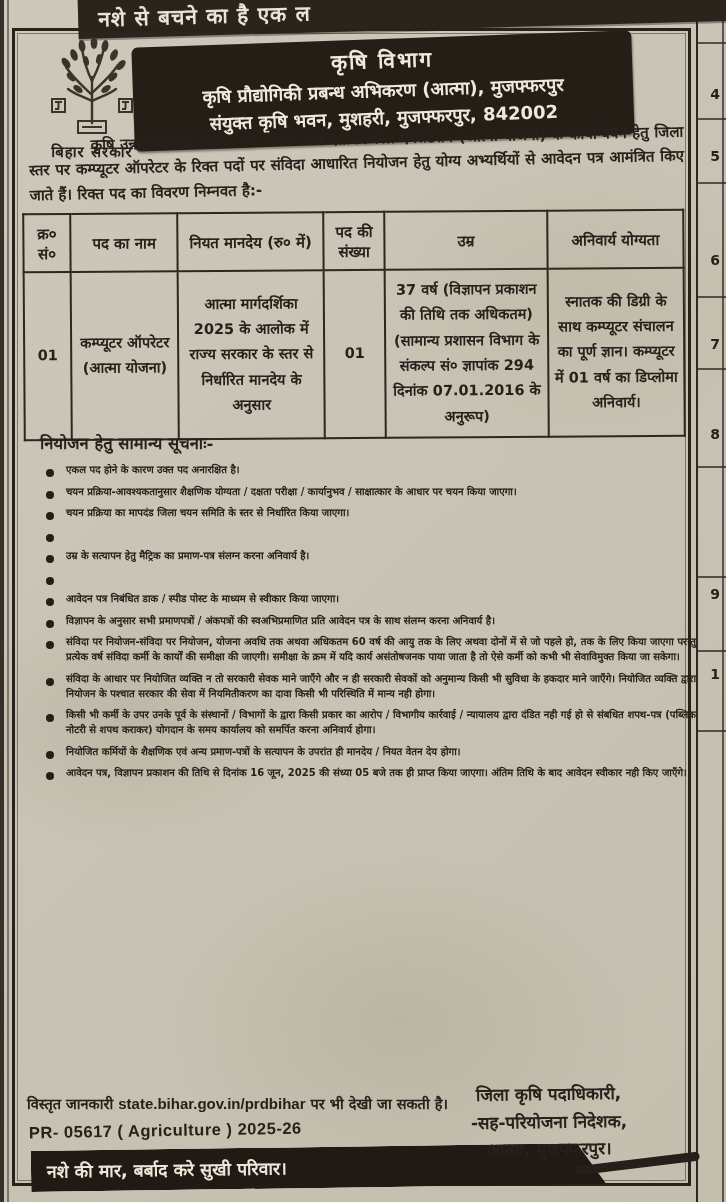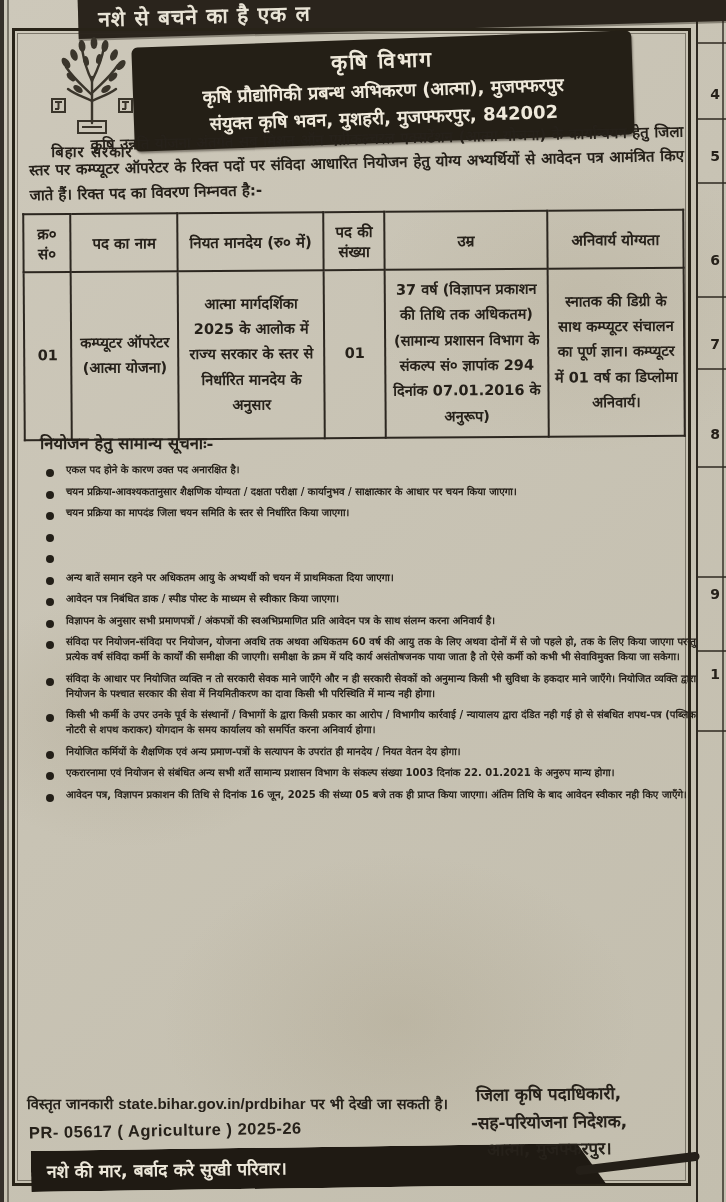--- a/index.html
+++ b/index.html
@@ -198,24 +198,24 @@
         </div>
       <div class="bullet">
           <span class="dot"></span>
           <span class="txt">चयन प्रक्रिया का मापदंड जिला चयन समिति के स्तर से निर्धारित किया जाएगा।</span>
         </div>
       <div class="bullet">
           <span class="dot"></span>
         </div>
       <div class="bullet">
           <span class="dot"></span>
-        </div>
-      <div class="bullet">
-          <span class="dot"></span>
-          <span class="txt">अन्य बातें समान रहने पर अधिकतम आयु के अभ्यर्थी को चयन में प्राथमिकता दिया जाएगा।</span>
+          <span class="txt">उम्र के सत्यापन हेतु मैट्रिक का प्रमाण-पत्र संलग्न करना अनिवार्य है।</span>
+        </div>
+      <div class="bullet">
+          <span class="dot"></span>
         </div>
       <div class="bullet">
           <span class="dot"></span>
           <span class="txt">आवेदन पत्र निबंधित डाक / स्पीड पोस्ट के माध्यम से स्वीकार किया जाएगा।</span>
         </div>
       <div class="bullet">
           <span class="dot"></span>
           <span class="txt">विज्ञापन के अनुसार सभी प्रमाणपत्रों / अंकपत्रों की स्वअभिप्रमाणित प्रति आवेदन पत्र के साथ संलग्न करना अनिवार्य है।</span>
         </div>
       <div class="bullet">
@@ -226,24 +226,20 @@
           <span class="dot"></span>
           <span class="txt">संविदा के आधार पर नियोजित व्यक्ति न तो सरकारी सेवक माने जाएँगे और न ही सरकारी सेवकों को अनुमान्य किसी भी सुविधा के हकदार माने जाएँगे। नियोजित व्यक्ति द्वारा नियोजन के पश्चात सरकार की सेवा में नियमितीकरण का दावा किसी भी परिस्थिति में मान्य नही होगा।</span>
         </div>
       <div class="bullet">
           <span class="dot"></span>
           <span class="txt">किसी भी कर्मी के उपर उनके पूर्व के संस्थानों / विभागों के द्वारा किसी प्रकार का आरोप / विभागीय कार्रवाई / न्यायालय द्वारा दंडित नही गई हो से संबधित शपथ-पत्र (पब्लिक नोटरी से शपथ कराकर) योगदान के समय कार्यालय को समर्पित करना अनिवार्य होगा।</span>
         </div>
       <div class="bullet">
           <span class="dot"></span>
           <span class="txt">नियोजित कर्मियों के शैक्षणिक एवं अन्य प्रमाण-पत्रों के सत्यापन के उपरांत ही मानदेय / नियत वेतन देय होगा।</span>
-        </div>
-      <div class="bullet">
-          <span class="dot"></span>
-          <span class="txt">एकरारनामा एवं नियोजन से संबंधित अन्य सभी शर्तें सामान्य प्रशासन विभाग के संकल्प संख्या 1003 दिनांक 22. 01.2021 के अनुरुप मान्य होगा।</span>
         </div>
       <div class="bullet">
           <span class="dot"></span>
           <span class="txt">आवेदन पत्र, विज्ञापन प्रकाशन की तिथि से दिनांक 16 जून, 2025 की संध्या 05 बजे तक ही प्राप्त किया जाएगा। अंतिम तिथि के बाद आवेदन स्वीकार नही किए जाएँगे।</span>
         </div>
     </div>
 
     <div class="info-line">
       <span>विस्तृत जानकारी </span><span class="url">state.bihar.gov.in/prdbihar</span><span> पर भी देखी जा सकती है।</span>
     </div>

